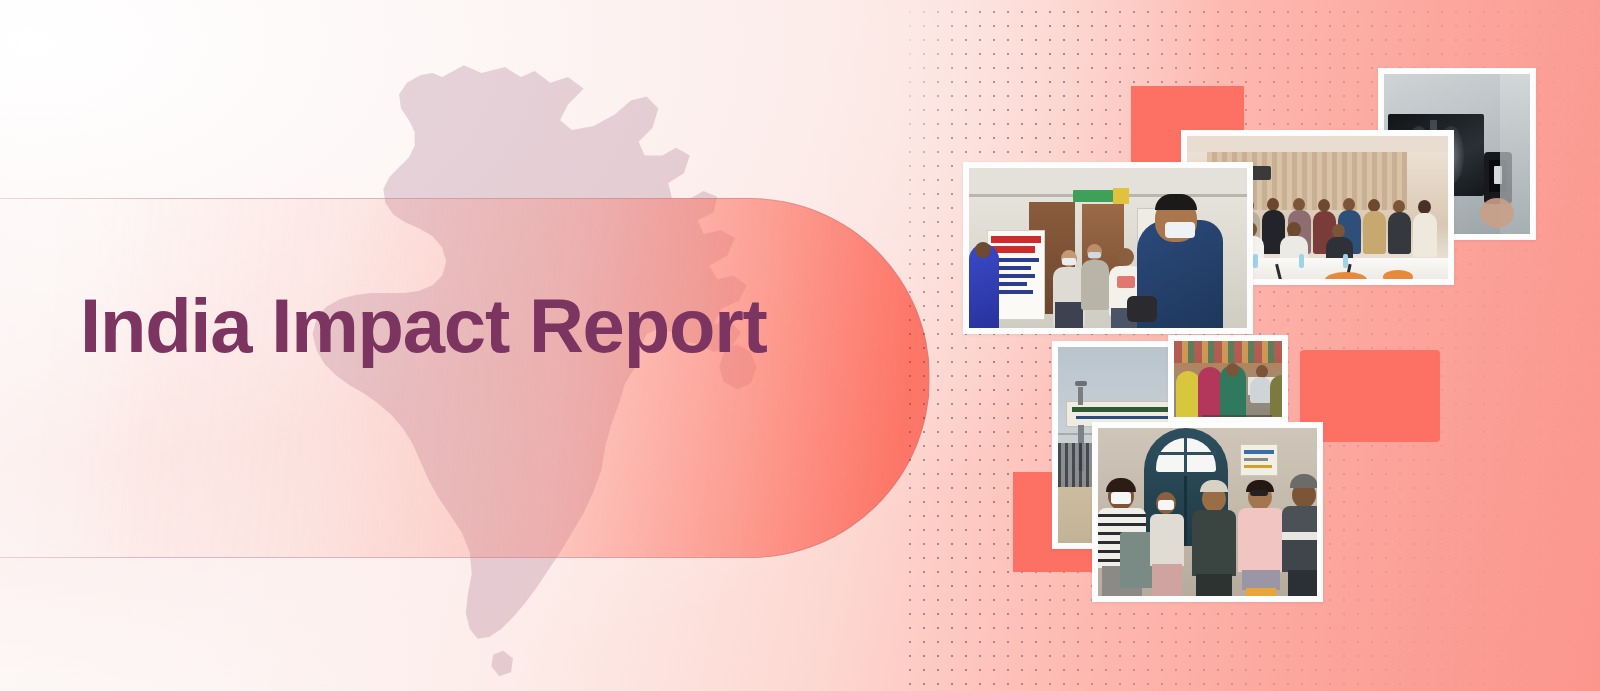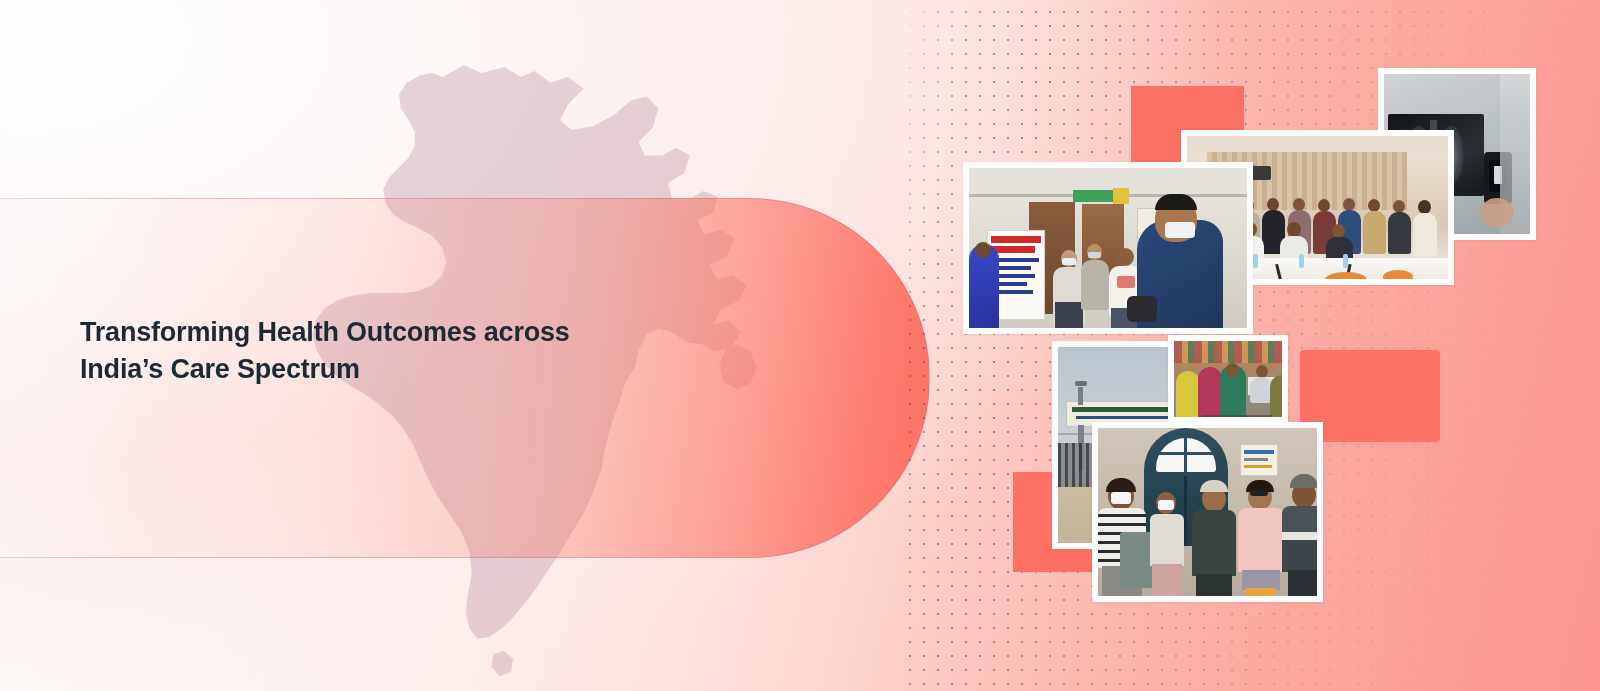--- a/index.html
+++ b/index.html
@@ -160,22 +160,21 @@
       <path fill="#b98ba0" d="M 117 322 L 122 326 L 121 333 L 115 335 L 111 330 L 112 324 Z"></path>
     </svg>
   </div>
 
   <div id="pill"></div>
 
   <div id="dot-field"></div>
 
 
   <div id="headline-block">
-    <div id="page-subtitle">Transforming Health Outcomes across
-India’s Care Spectrum</div>
+    <div id="page-title">India Impact Report</div>
   </div>
 
   <div id="collage">
 
     <div class="coral-block" style="left:1131px;top:86px;width:113px;height:168px;"></div>
     <div class="coral-block" style="left:1300px;top:350px;width:140px;height:92px;border-radius:4px;"></div>
     <div class="coral-block" style="left:1013px;top:472px;width:98px;height:100px;"></div>
 
     <div class="photo" style="left:1378px;top:68px;width:158px;height:172px;">
       <div class="ph" style="background:linear-gradient(160deg,#cfd4d6 0%,#b9c0c3 45%,#9aa3a7 100%);"></div>

